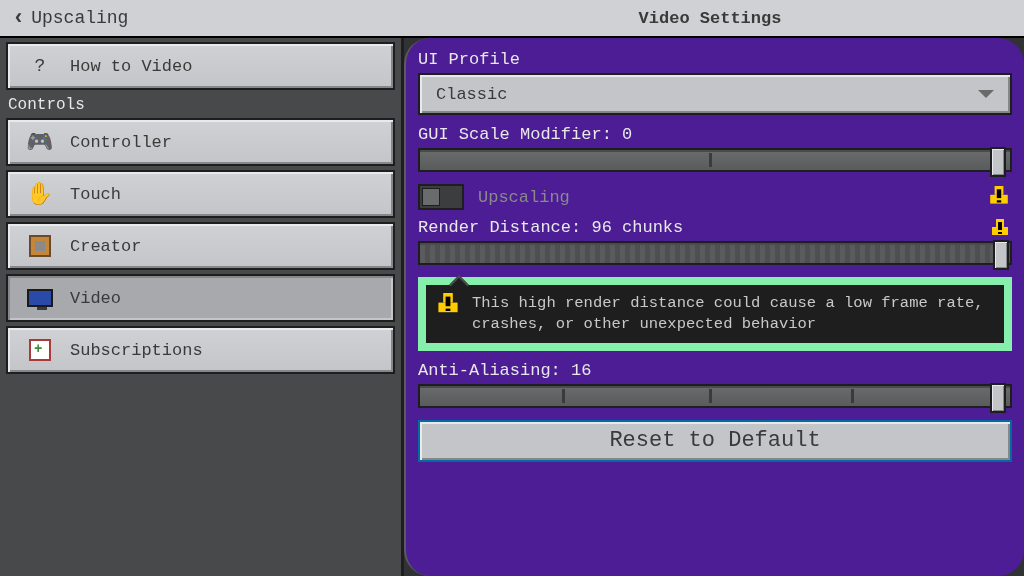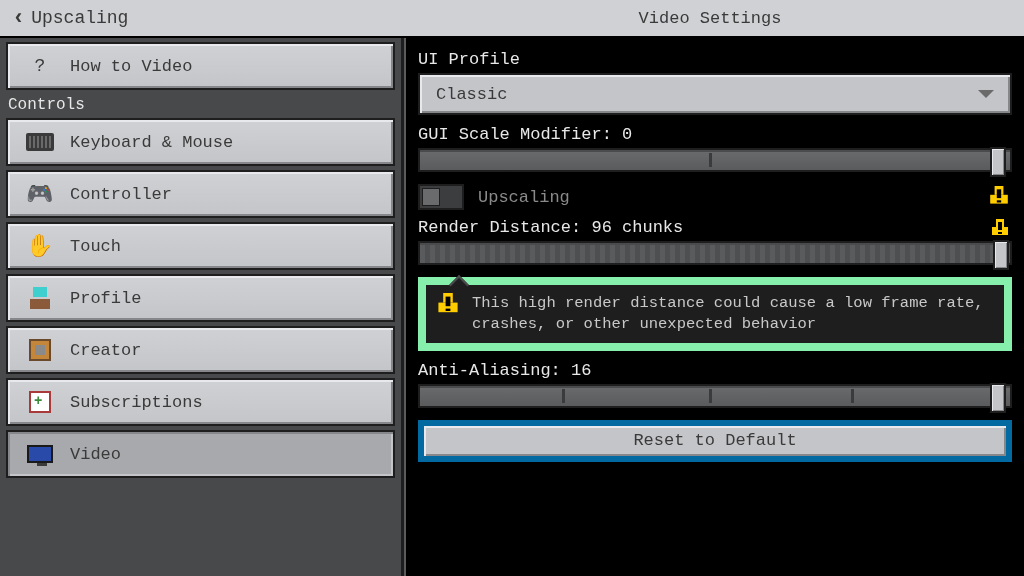--- a/index.html
+++ b/index.html
@@ -29,20 +29,21 @@
   .header-title {
     position: absolute;
     left: 50%;
     transform: translateX(-50%);
     color: #3a3a3a;
     font-size: 17px;
     width: 300px;
     text-align: center;
     left: 710px;
     transform: translateX(-50%);
+    font-weight: bold;
   }
   
   .body {
     display: flex;
     height: calc(100% - 38px);
   }
   
   .sidebar {
     width: 404px;
     background: #48494a;
@@ -81,24 +82,25 @@
   
   .section-label {
     color: #e8e8e8;
     font-size: 16px;
     padding: 4px 8px 2px;
     text-underline-offset: 3px;
   }
   
   .content {
     flex: 1;
-    background: #000000;
+    background: #4c1d95;
     padding: 6px 12px 0 12px;
     position: relative;
     border-left: 2px solid #5a5b5c;
+    border-radius: 26px;
   }
   
   .label {
     color: #e8e8e8;
     font-size: 17px;
     margin: 6px 0 4px;
   }
   
   .dropdown {
     height: 42px;
@@ -226,27 +228,27 @@
   .warning-box .warn-glyph {
     width: 22px;
     margin-right: 12px;
     color: #ffcc00;
     flex-shrink: 0;
   }
   
   .reset-btn {
     height: 42px;
     background: #c4c5c8;
-    border: 6px solid #0369a1;
+    border: 2px solid #0369a1;
     box-shadow: inset 2px 2px 0 #e8e9ec, inset -2px -2px 0 #86878a;
     display: flex;
     align-items: center;
     justify-content: center;
     color: #3a3a3a;
-    font-size: 17px;
+    font-size: 22px;
     cursor: pointer;
     margin-top: 4px;
   }
   
   
   .ico-keyboard { width: 28px; height: 18px; background: #3a3a3a; border-radius: 2px; position: relative; }
   .ico-keyboard::after { content:''; position:absolute; inset:3px; background: repeating-linear-gradient(90deg,#6a6a6a 0,#6a6a6a 2px,#3a3a3a 2px,#3a3a3a 4px); }
   .ico-controller { font-size:22px; color:#3a3a3a; }
   .ico-touch { font-size:22px; color:#3a3a3a; }
   .ico-profile { width:20px; height:22px; position:relative; }
@@ -272,57 +274,45 @@
 
 <div class="body">
   <div class="sidebar">
     <div class="menu-item">
       <span class="menu-icon">?</span>
       <span>How to Video</span>
     </div>
 
     <div class="section-label">Controls</div>
     <div class="menu-item">
-      <span class="menu-icon">
-          <span class="ico-keyboard"></span>
-        </span>
-      <span>Keyboard &amp; Mouse</span>
-    </div>
-    <div class="menu-item">
       <span class="menu-icon ico-controller">🎮</span>
       <span>Controller</span>
     </div>
     <div class="menu-item">
       <span class="menu-icon ico-touch">✋</span>
       <span>Touch</span>
     </div>
 
-    <div class="menu-item">
-      <span class="menu-icon">
-          <span class="ico-profile"></span>
-        </span>
-      <span>Profile</span>
-    </div>
     <div class="menu-item">
       <span class="menu-icon" style="position:relative">
           <span class="ico-creator"></span>
         </span>
       <span>Creator</span>
-    </div>
-    <div class="menu-item">
-      <span class="menu-icon" style="position:relative">
-          <span class="ico-sub"></span>
-        </span>
-      <span>Subscriptions</span>
     </div>
     <div class="menu-item active">
       <span class="menu-icon">
           <span class="ico-video"></span>
         </span>
       <span>Video</span>
+    </div>
+    <div class="menu-item">
+      <span class="menu-icon" style="position:relative">
+          <span class="ico-sub"></span>
+        </span>
+      <span>Subscriptions</span>
     </div>
   </div>
 
   <div class="content">
 
     <div class="label">UI Profile</div>
     <div class="dropdown">
       <span>Classic</span>
       <span class="dropdown-caret"></span>
     </div>

